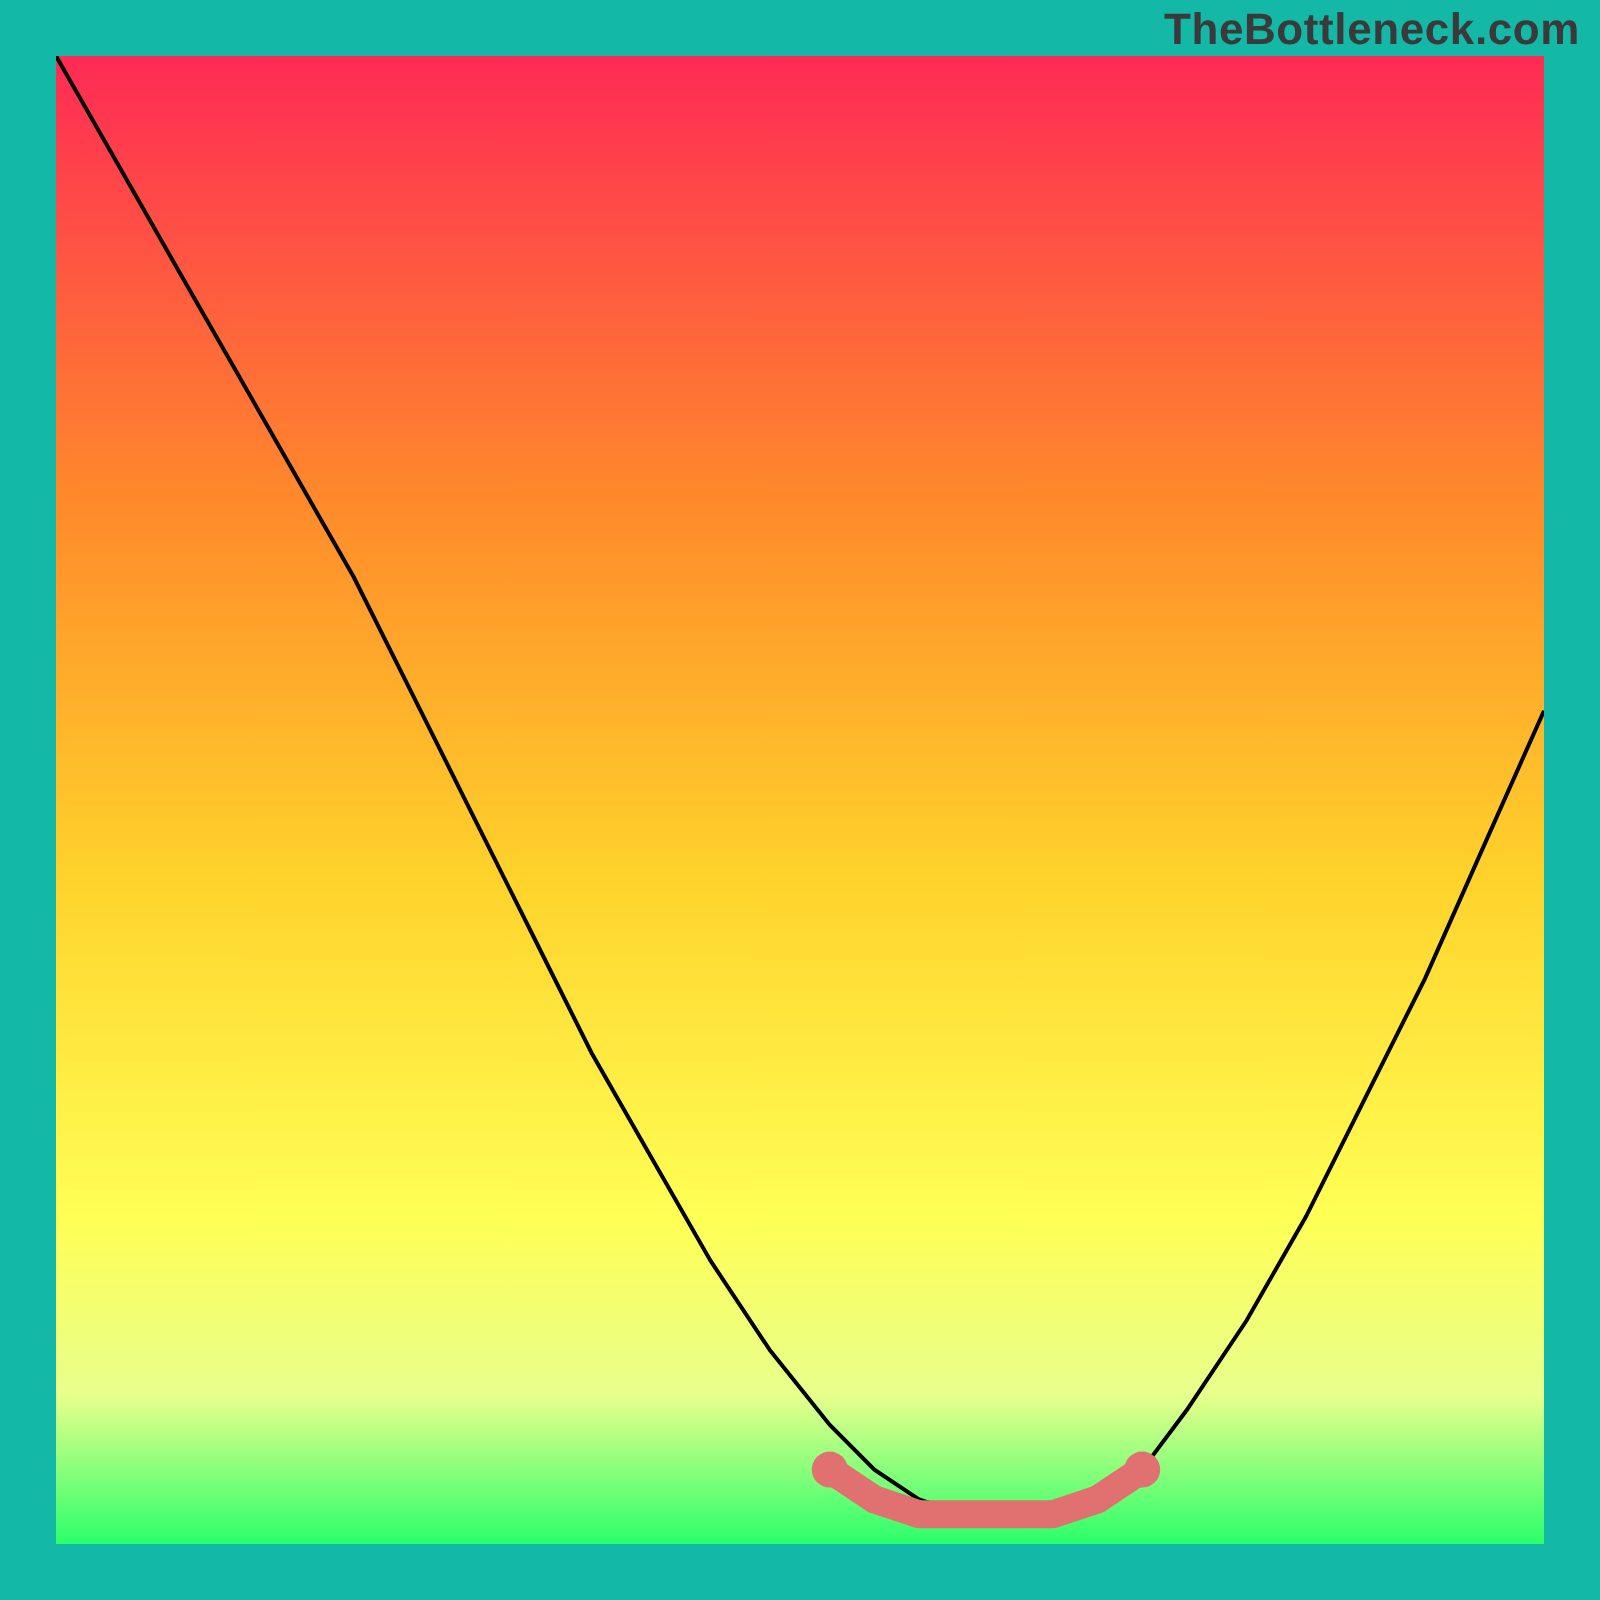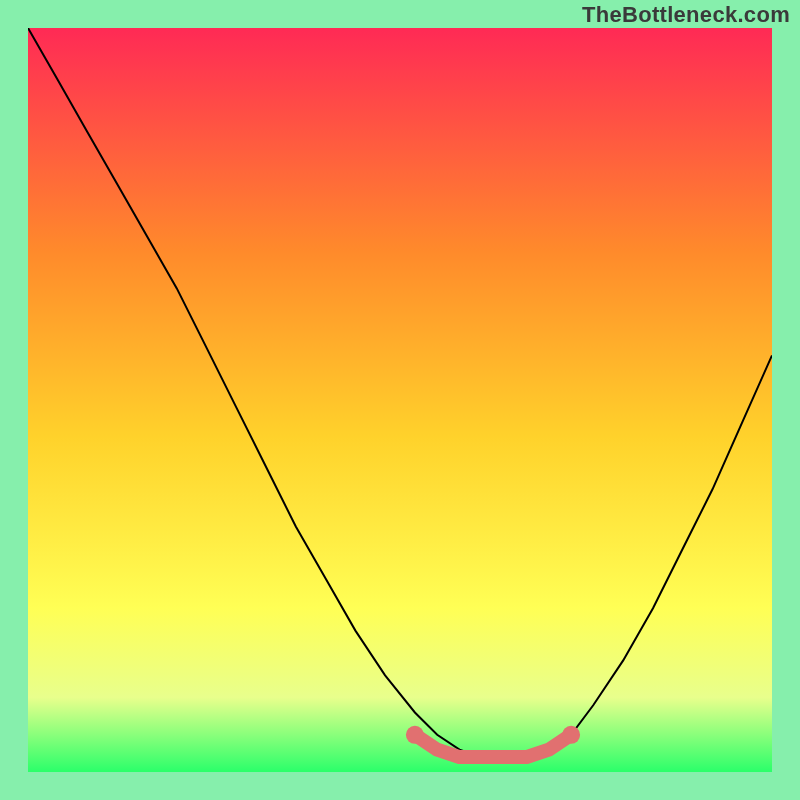--- a/index.html
+++ b/index.html
@@ -8,21 +8,21 @@
     width: 800px;
     height: 800px;
     background: #000;
     font-family: Arial, Helvetica, sans-serif;
     overflow: hidden;
   }
   .frame {
     position: relative;
     width: 800px;
     height: 800px;
-    background: #86efac;
+    background: #14b8a6;
   }
   .watermark {
     position: absolute;
     top: 2px;
     right: 10px;
     color: #3a3a3a;
     font-size: 22px;
     font-weight: 600;
     letter-spacing: 0.3px;
     z-index: 10;

